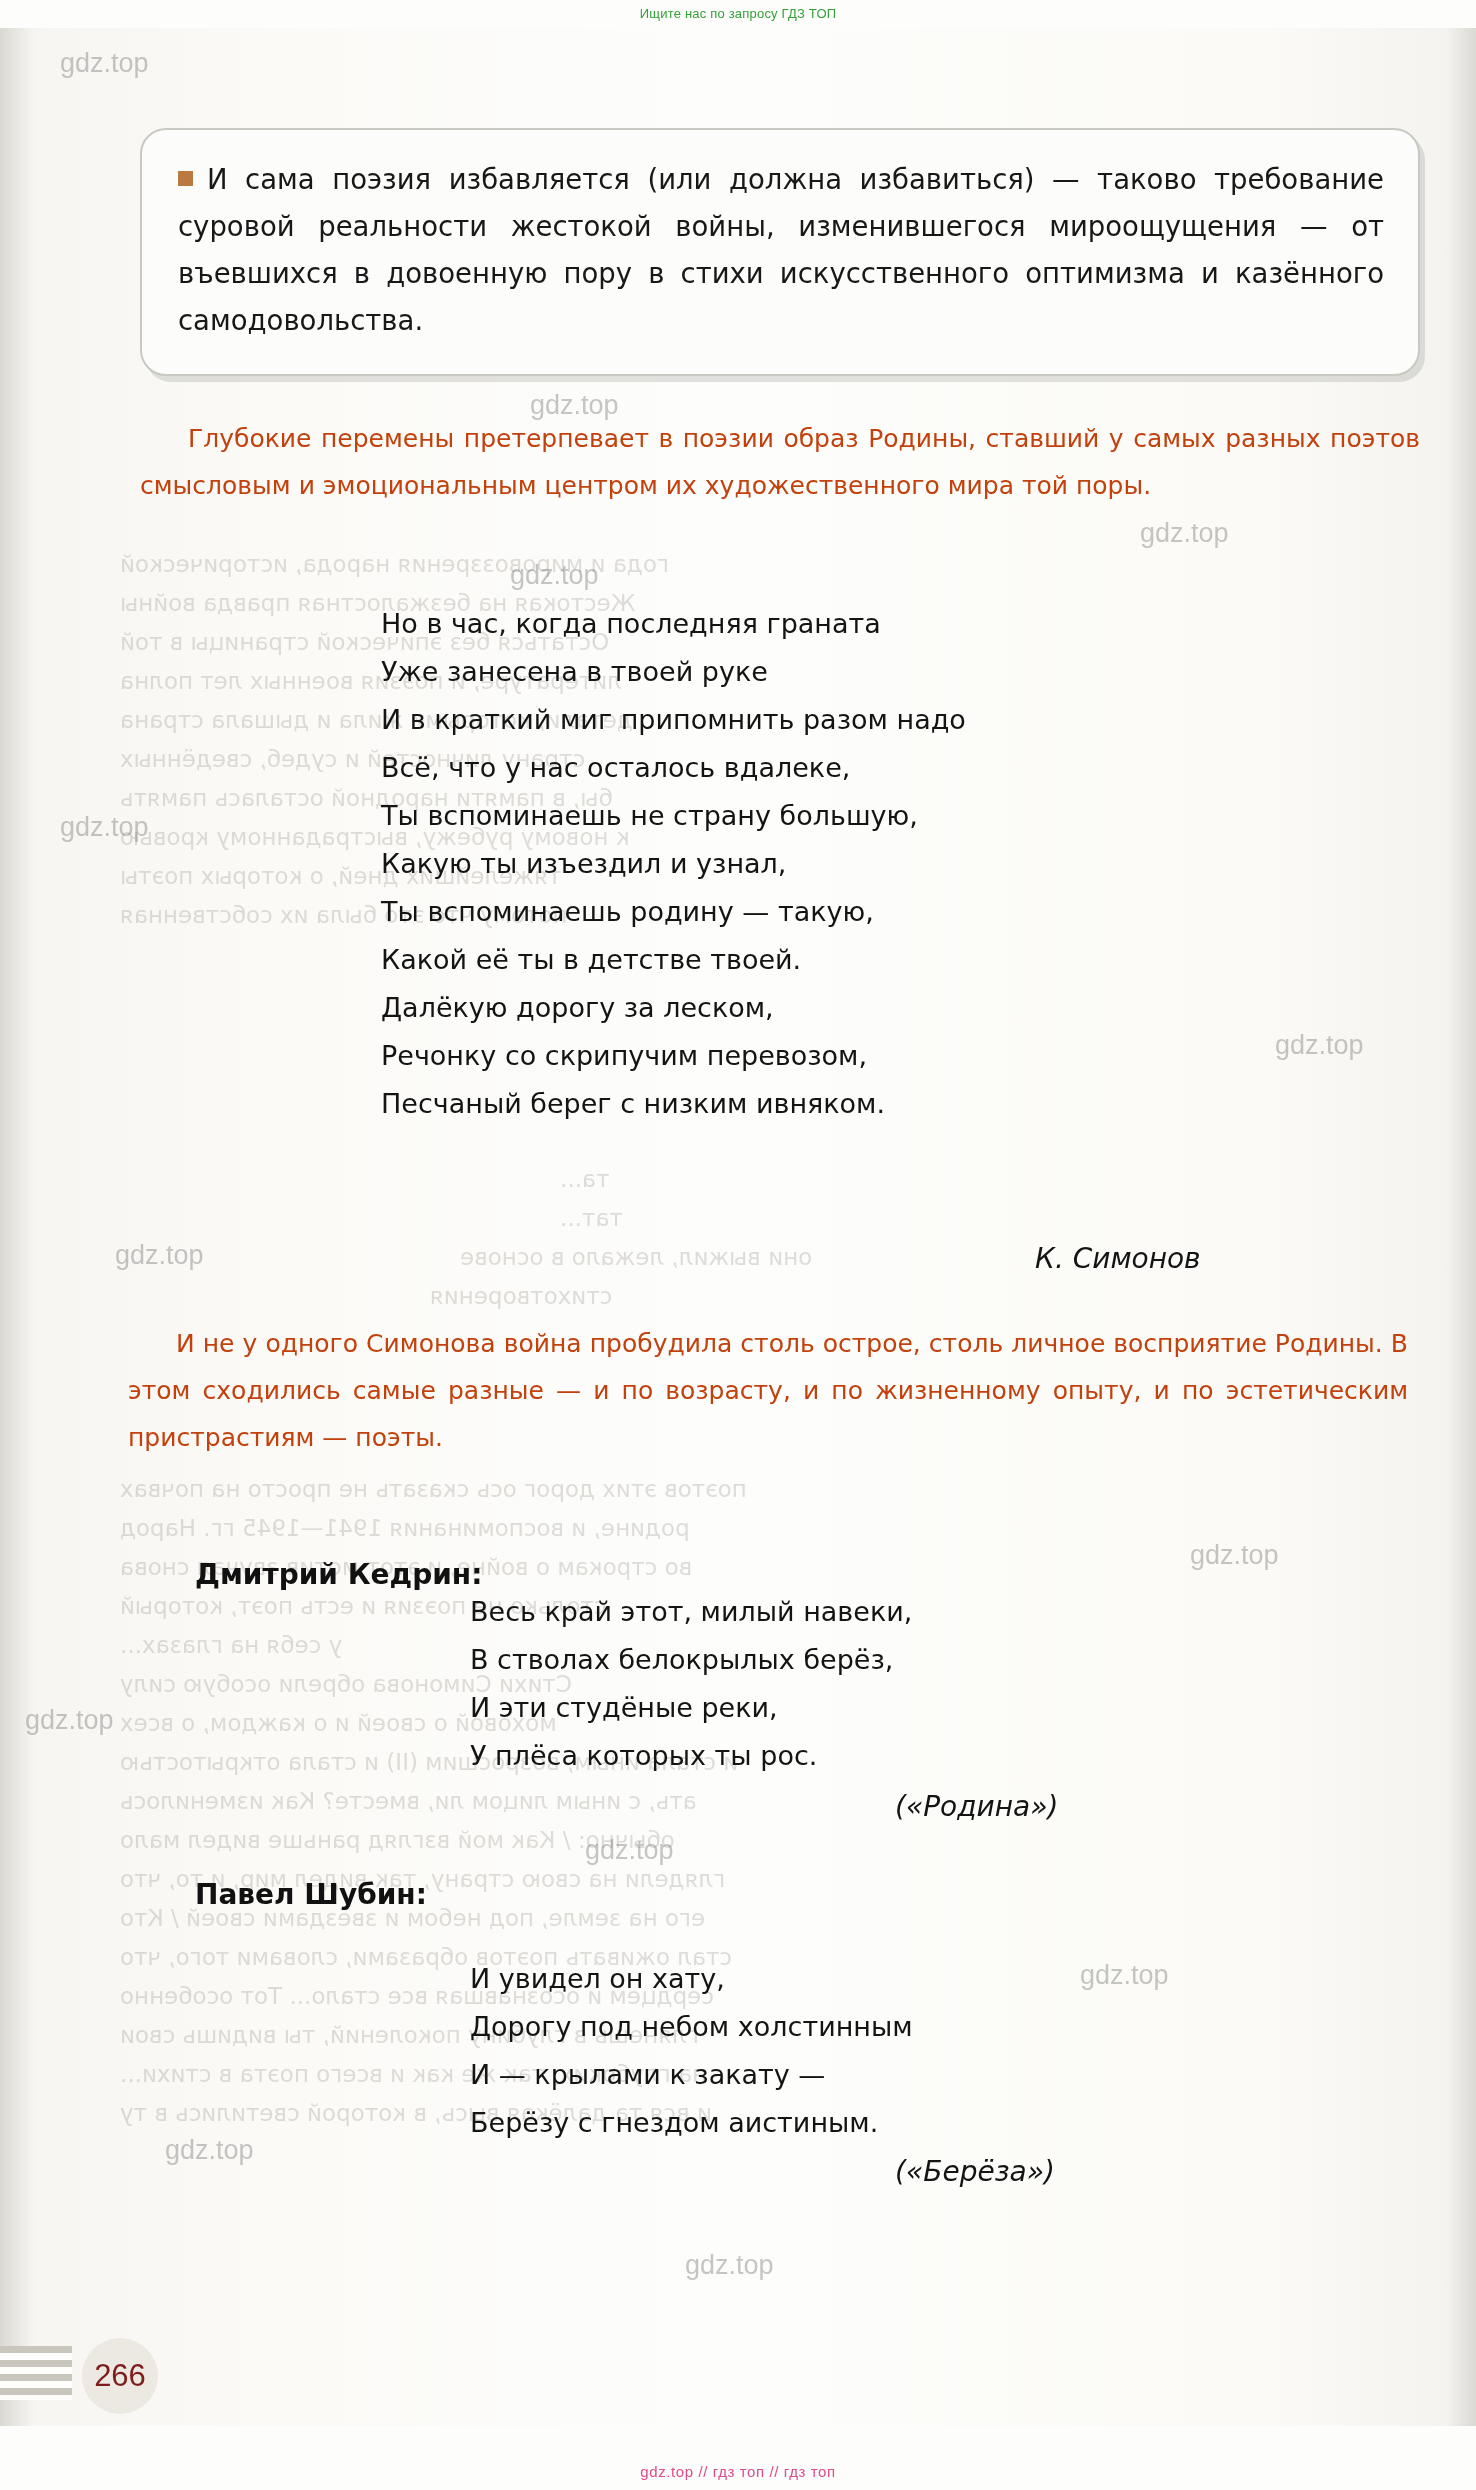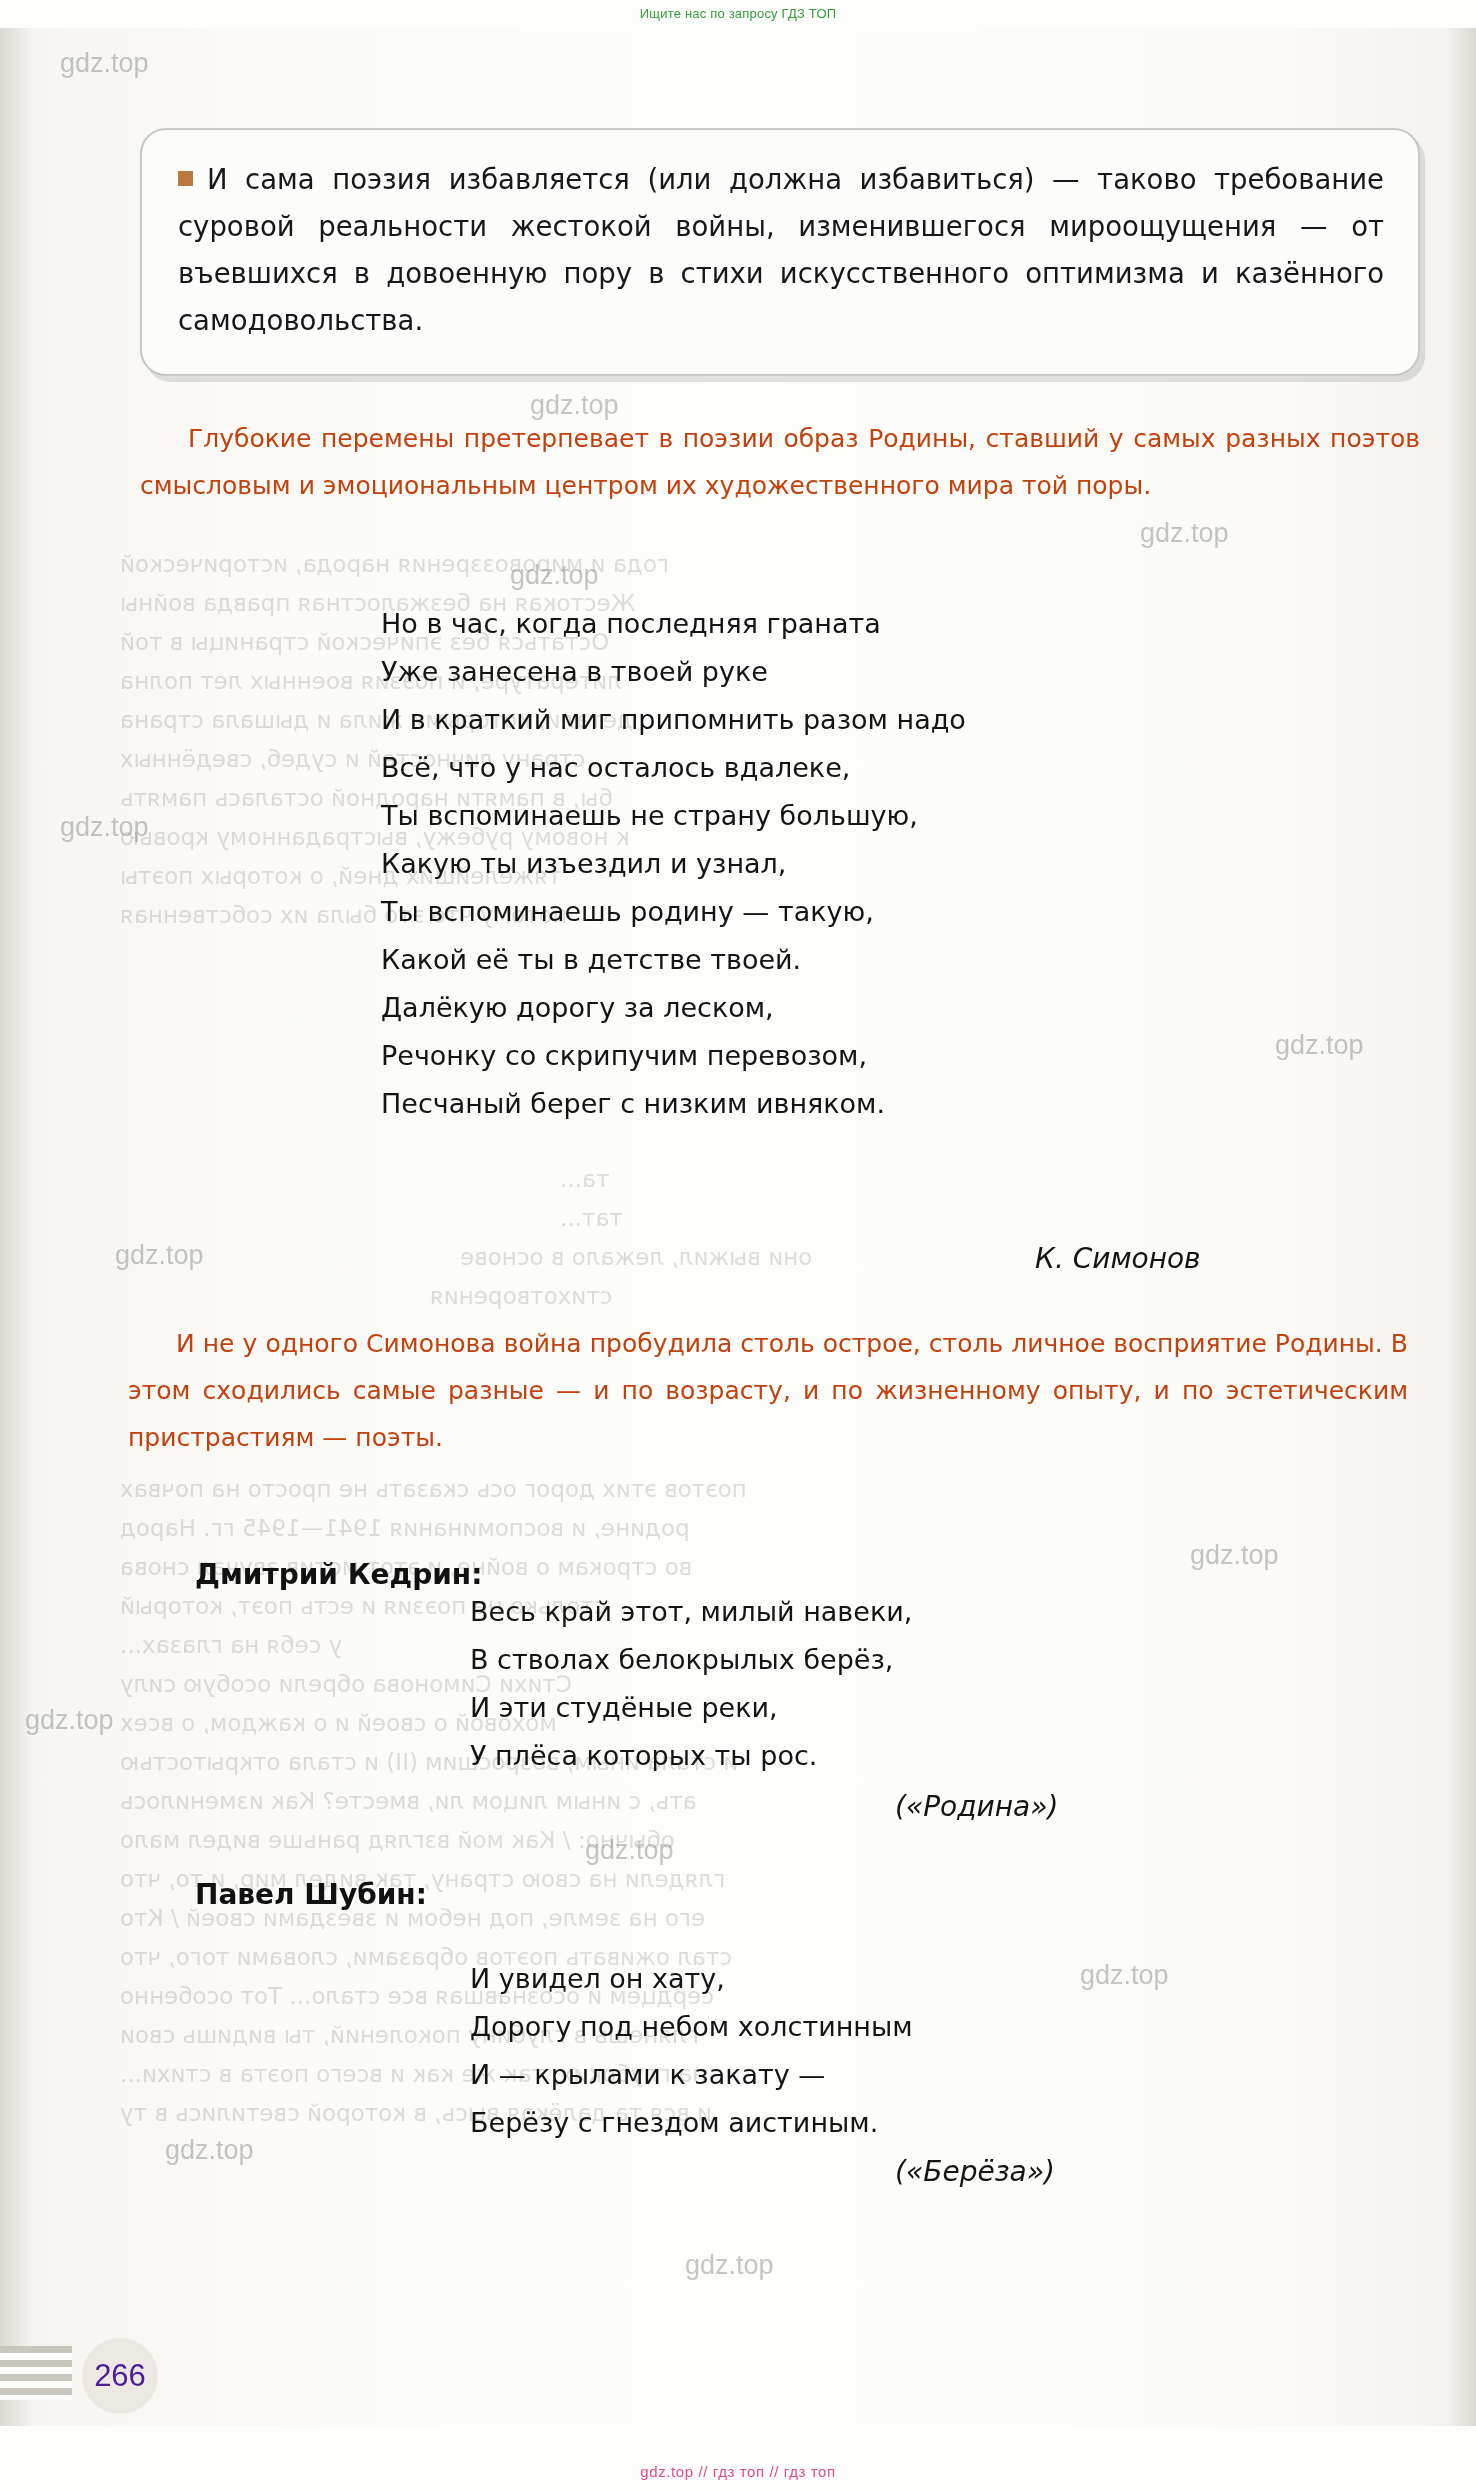--- a/index.html
+++ b/index.html
@@ -173,21 +173,21 @@
   .folio-circle {
     position: absolute;
     left: 82px; top: -2px;
     width: 76px; height: 76px;
     border-radius: 50%;
     background: #ece9e2;
     display: flex;
     align-items: center;
     justify-content: center;
     font-size: 31px;
-    color: #4c1d95;
+    color: #7f1d1d;
     font-family: "Liberation Sans", sans-serif;
   }
 </style>
 </head>
 <body>
 
 <div class="page">
   <div class="paper-tint"></div>
   <div class="edge-shadow-left"></div>
   <div class="edge-shadow-right"></div>

